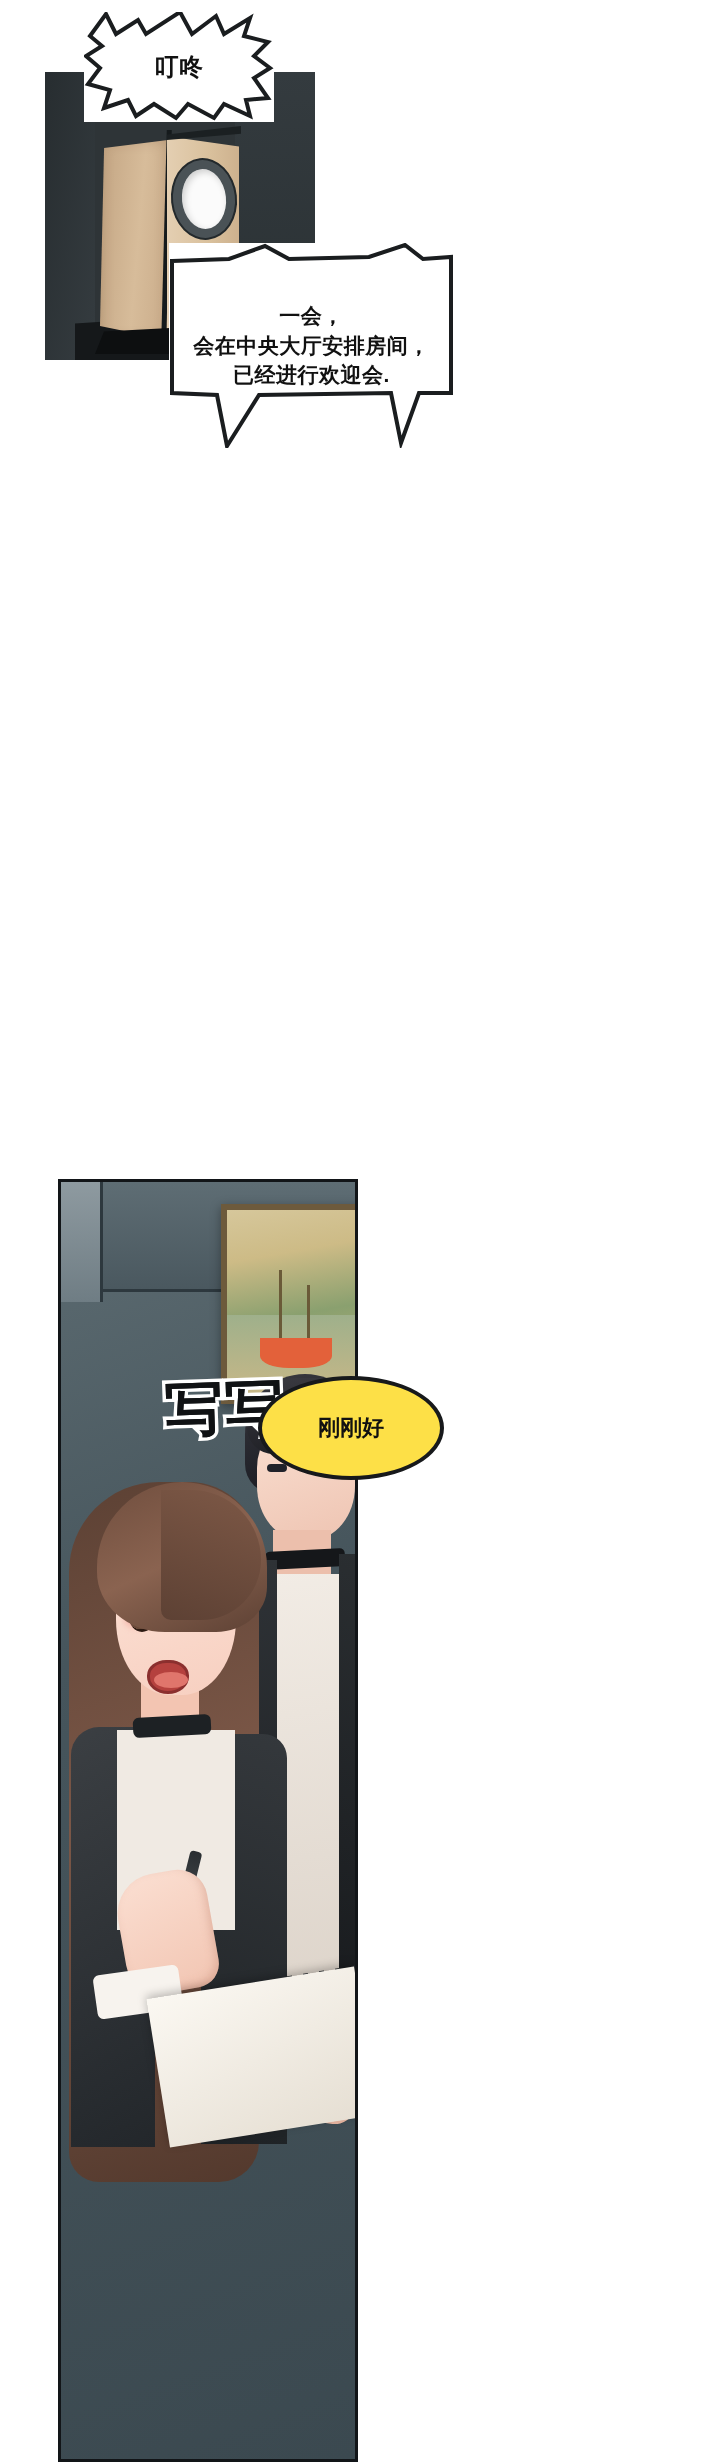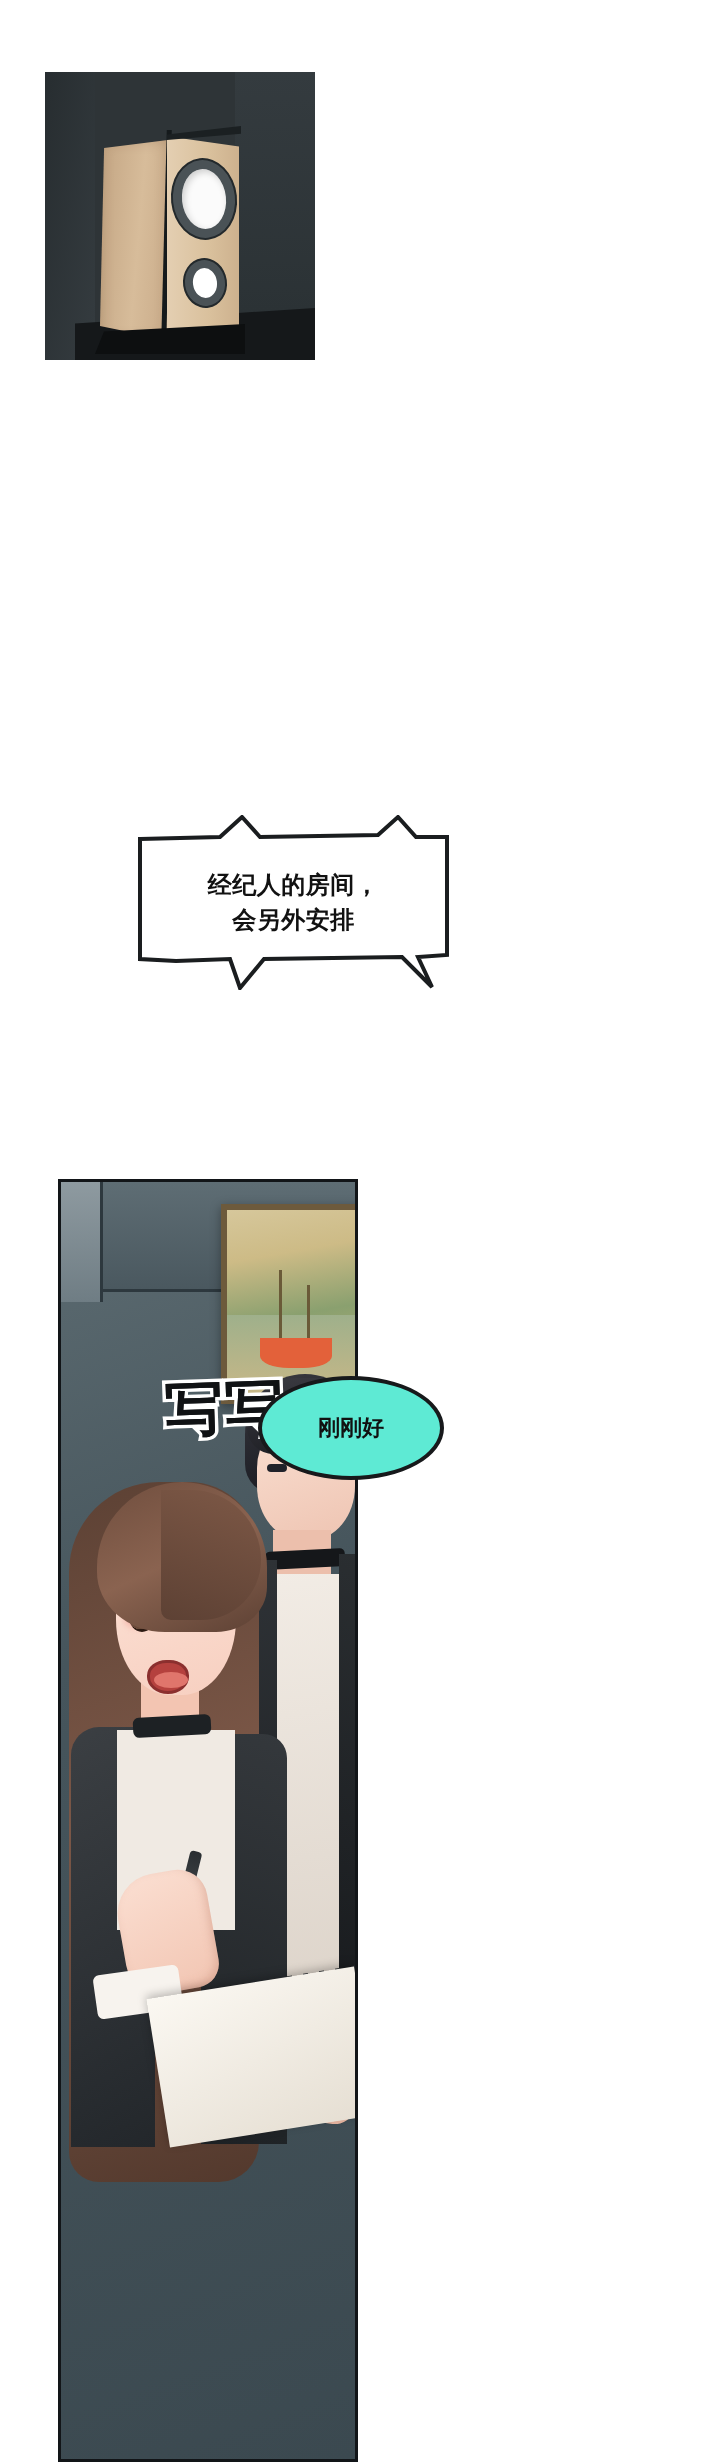--- a/index.html
+++ b/index.html
@@ -298,21 +298,21 @@
     position:absolute; left:165px; top:1370px;
     font-size:58px; font-weight:900; color:#101214;
     letter-spacing:2px; white-space:nowrap;
     transform:rotate(-2deg);
     z-index:31;
   }
 
   
   .bub6 {
     position:absolute; left:258px; top:1376px; width:186px; height:104px;
-    background:#5eead4; border:4px solid #17191b; border-radius:50%;
+    background:#fde047; border:4px solid #17191b; border-radius:50%;
     display:flex; align-items:center; justify-content:center;
     font-size:22px; font-weight:700; color:#111; z-index:40;
   }
 </style>
 </head>
 <body>
 
 <div class="page">
 
   <div class="panel1">
@@ -321,31 +321,40 @@
     <div class="p1-floor"></div>
     <div class="p1-cabinet-front"></div>
     <div class="p1-cab-edge"></div>
     <div class="p1-cabinet-side"></div>
     <div class="p1-cab-top"></div>
     <div class="p1-hole-big"></div>
     <div class="p1-hole-small"></div>
     <div class="p1-floorshadow"></div>
   </div>
 
-
-
-
-  <div class="bub bub4">
-    <svg class="bub-svg" viewBox="0 0 315 175" preserveAspectRatio="none">
-      <polygon points="4,24 84,22 106,2 124,22 242,20 262,2 280,22 311,22 311,140
-                       282,142 296,172 266,142 128,144 104,173 94,144 40,146 4,144" fill="#ffffff" stroke="#1a1d1f" stroke-width="4" stroke-linejoin="miter"></polygon>
+  <div class="bub bub1">
+    <svg class="bub-svg" viewBox="0 0 190 110" preserveAspectRatio="none">
+      <polygon points="6,24 22,2 32,22 54,8 62,22 96,0 108,22 132,4 140,22 166,6 160,24
+                       184,30 170,44 186,56 170,66 184,86 162,88 166,104 140,92 130,106
+                       104,92 92,106 70,92 52,104 44,88 20,96 26,78 4,72 16,56 2,44 18,34" fill="#ffffff" stroke="#1a1d1f" stroke-width="4" stroke-linejoin="miter"></polygon>
     </svg>
-    <span class="txt">经纪人的房间，
-会另外安排</span>
+    <span class="txt">叮咚</span>
   </div>
+
+  <div class="bub bub2">
+    <svg class="bub-svg" viewBox="0 0 285 205" preserveAspectRatio="none">
+      <polygon points="3,18 60,16 96,3 120,16 200,14 236,2 254,16 282,14 282,150
+                       250,150 232,200 222,150 90,152 58,203 48,152 3,150" fill="#ffffff" stroke="#1a1d1f" stroke-width="4" stroke-linejoin="miter"></polygon>
+    </svg>
+    <span class="txt">一会，
+会在中央大厅安排房间，
+已经进行欢迎会.</span>
+  </div>
+
+
 
 
   <div class="panel2">
     <div class="p2-wall"></div>
     <div class="p2-wall-panel"></div>
     <div class="p2-wall-strip"></div>
 
     <div class="p2-painting">
       <div class="p2-paint-sea"></div>
       <div class="p2-mast1"></div>

